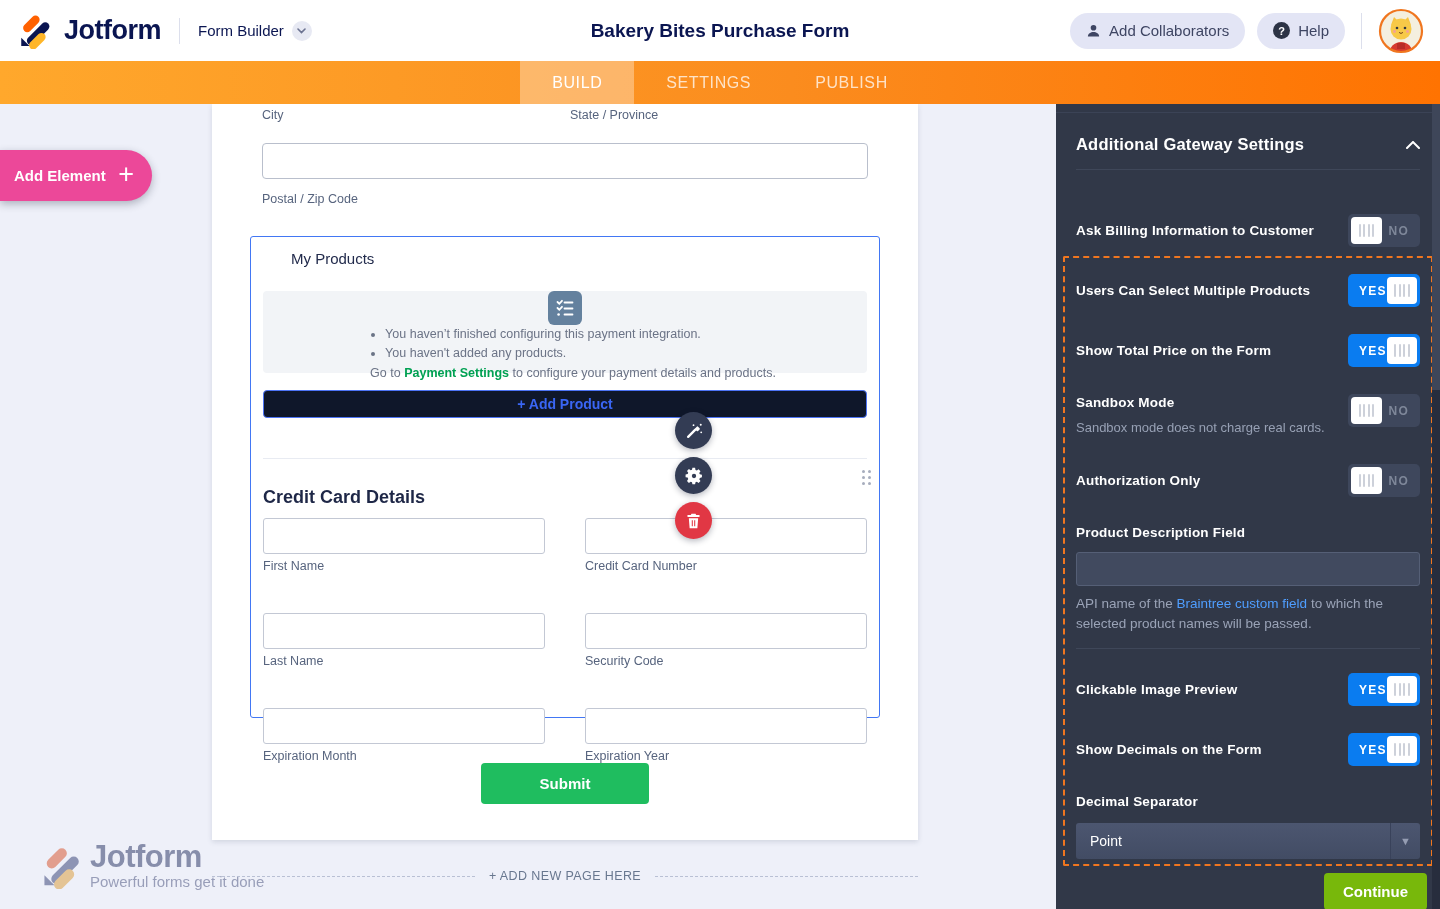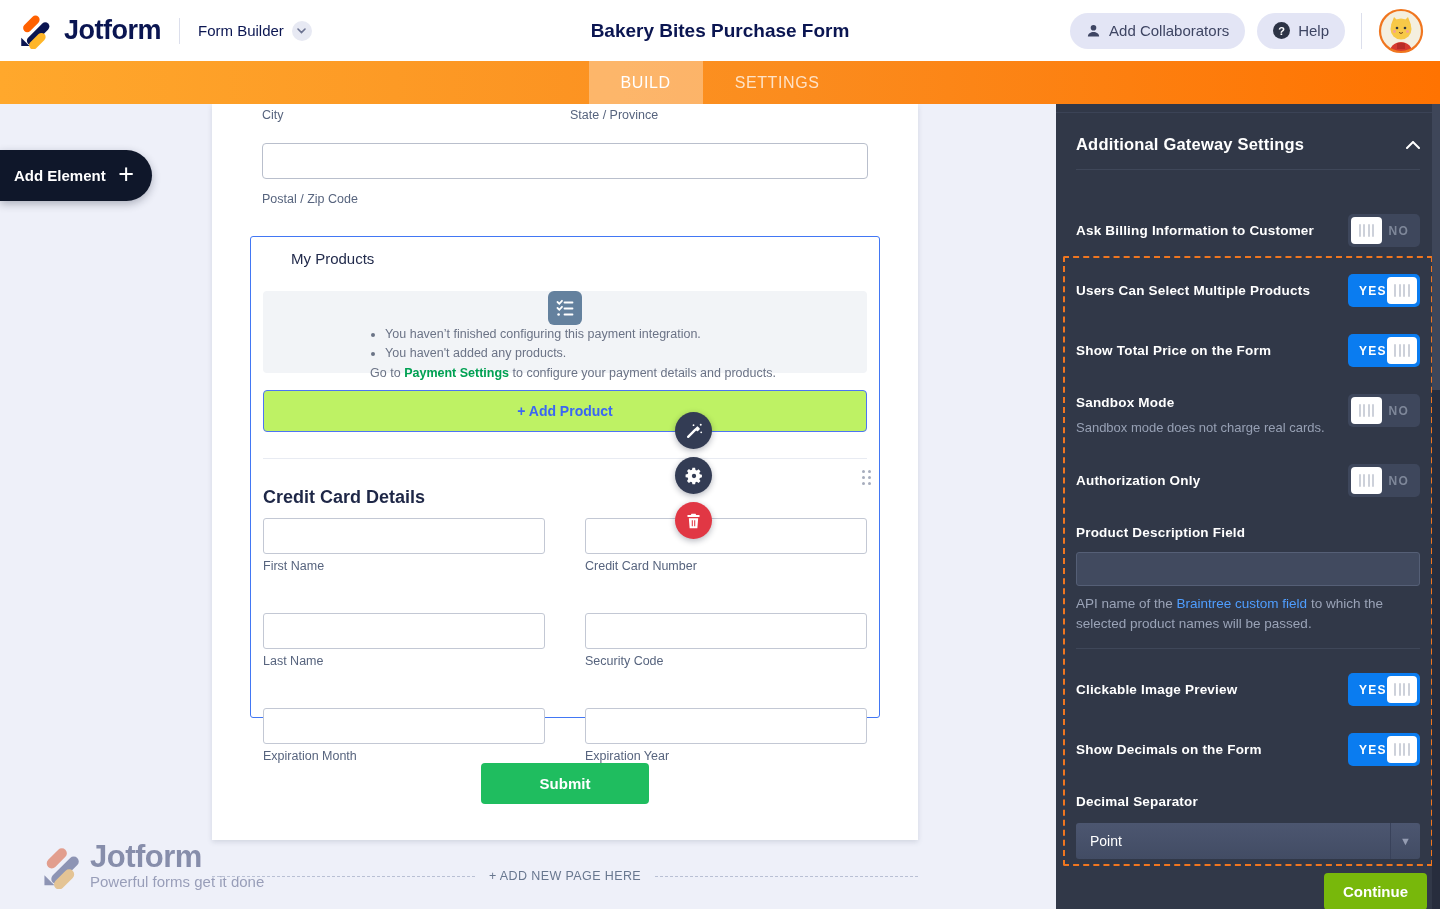--- a/index.html
+++ b/index.html
@@ -46,21 +46,21 @@
   }
   .tab {
     display:flex; align-items:center; padding:0 32px;
     font-size:16px; letter-spacing:.6px; color:rgba(255,255,255,.75); cursor:pointer;
   }
   .tab.active { background:rgba(255,255,255,.33); color:#fff; }
   
   .canvas { position:absolute; top:104px; left:0; width:1056px; bottom:0; background:#eef0f9; }
   .add-element {
     position:absolute; top:46px; left:0; width:152px; height:51px;
-    background:#0f172a; border:none; border-radius:0 26px 26px 0;
+    background:#ec4899; border:none; border-radius:0 26px 26px 0;
     color:#fff; font-family:inherit; font-weight:700; font-size:15px;
     display:flex; align-items:center; justify-content:space-between; padding:0 18px 0 14px;
     cursor:pointer; box-shadow:0 3px 8px rgba(20,25,50,.3); z-index:5;
   }
   .add-element .plus { font-size:27px; font-weight:300; line-height:1; margin-top:-3px; }
   .form-card {
     position:absolute; left:212px; top:0; width:706px; height:736px; background:#fff;
     box-shadow:0 2px 5px rgba(85,95,120,.18);
   }
   .sublabel { position:absolute; font-size:12.5px; color:#57647e; }
@@ -80,22 +80,22 @@
   }
   .check-icon {
     width:34px; height:34px; border-radius:6px; background:#64819e; flex-shrink:0;
     display:flex; align-items:center; justify-content:center;
   }
   .warn-text { margin-left:16px; font-size:12.5px; color:#6b7386; line-height:19px; }
   .warn-text ul { margin:0; padding-left:15px; }
   .warn-text .goto { margin-top:1px; }
   .ps-link { color:#00a152; font-weight:700; text-decoration:none; cursor:pointer; }
   .add-product {
-    position:absolute; top:153px; left:12px; right:12px; height:42px;
-    background:#bef264; border:1px solid #4d74f5; border-radius:4px;
+    position:absolute; top:153px; left:12px; right:12px; height:28px;
+    background:#0f172a; border:1px solid #4d74f5; border-radius:4px;
     color:#3a66f4; font-family:inherit; font-weight:700; font-size:14px; cursor:pointer;
   }
   .pc-divider { position:absolute; top:221px; left:12px; right:12px; border-top:1px solid #e8ebf2; }
   .drag-dots {
     position:absolute; top:233px; right:8px; display:grid;
     grid-template-columns:3px 3px; gap:3px; cursor:grab;
   }
   .drag-dots i { width:3px; height:3px; border-radius:50%; background:#a7adbd; }
   .cc-title { position:absolute; top:250px; left:12px; font-size:18px; font-weight:700; color:#1e2747; }
   .cc-grid {
@@ -263,20 +263,21 @@
         </g>
         <circle cx="23" cy="23" r="21" fill="none" stroke="#f0761f" stroke-width="2.2"></circle>
       </svg>
     </span>
   </div>
 </div>
 
 <div class="nav">
   <div class="tab active">BUILD</div>
   <div class="tab">SETTINGS</div>
+  <div class="tab">PUBLISH</div>
 </div>
 
 <div class="canvas">
 
   <button class="add-element">
     <span>Add Element</span>
     <span class="plus">+</span>
   </button>
 
   <div class="form-card">

